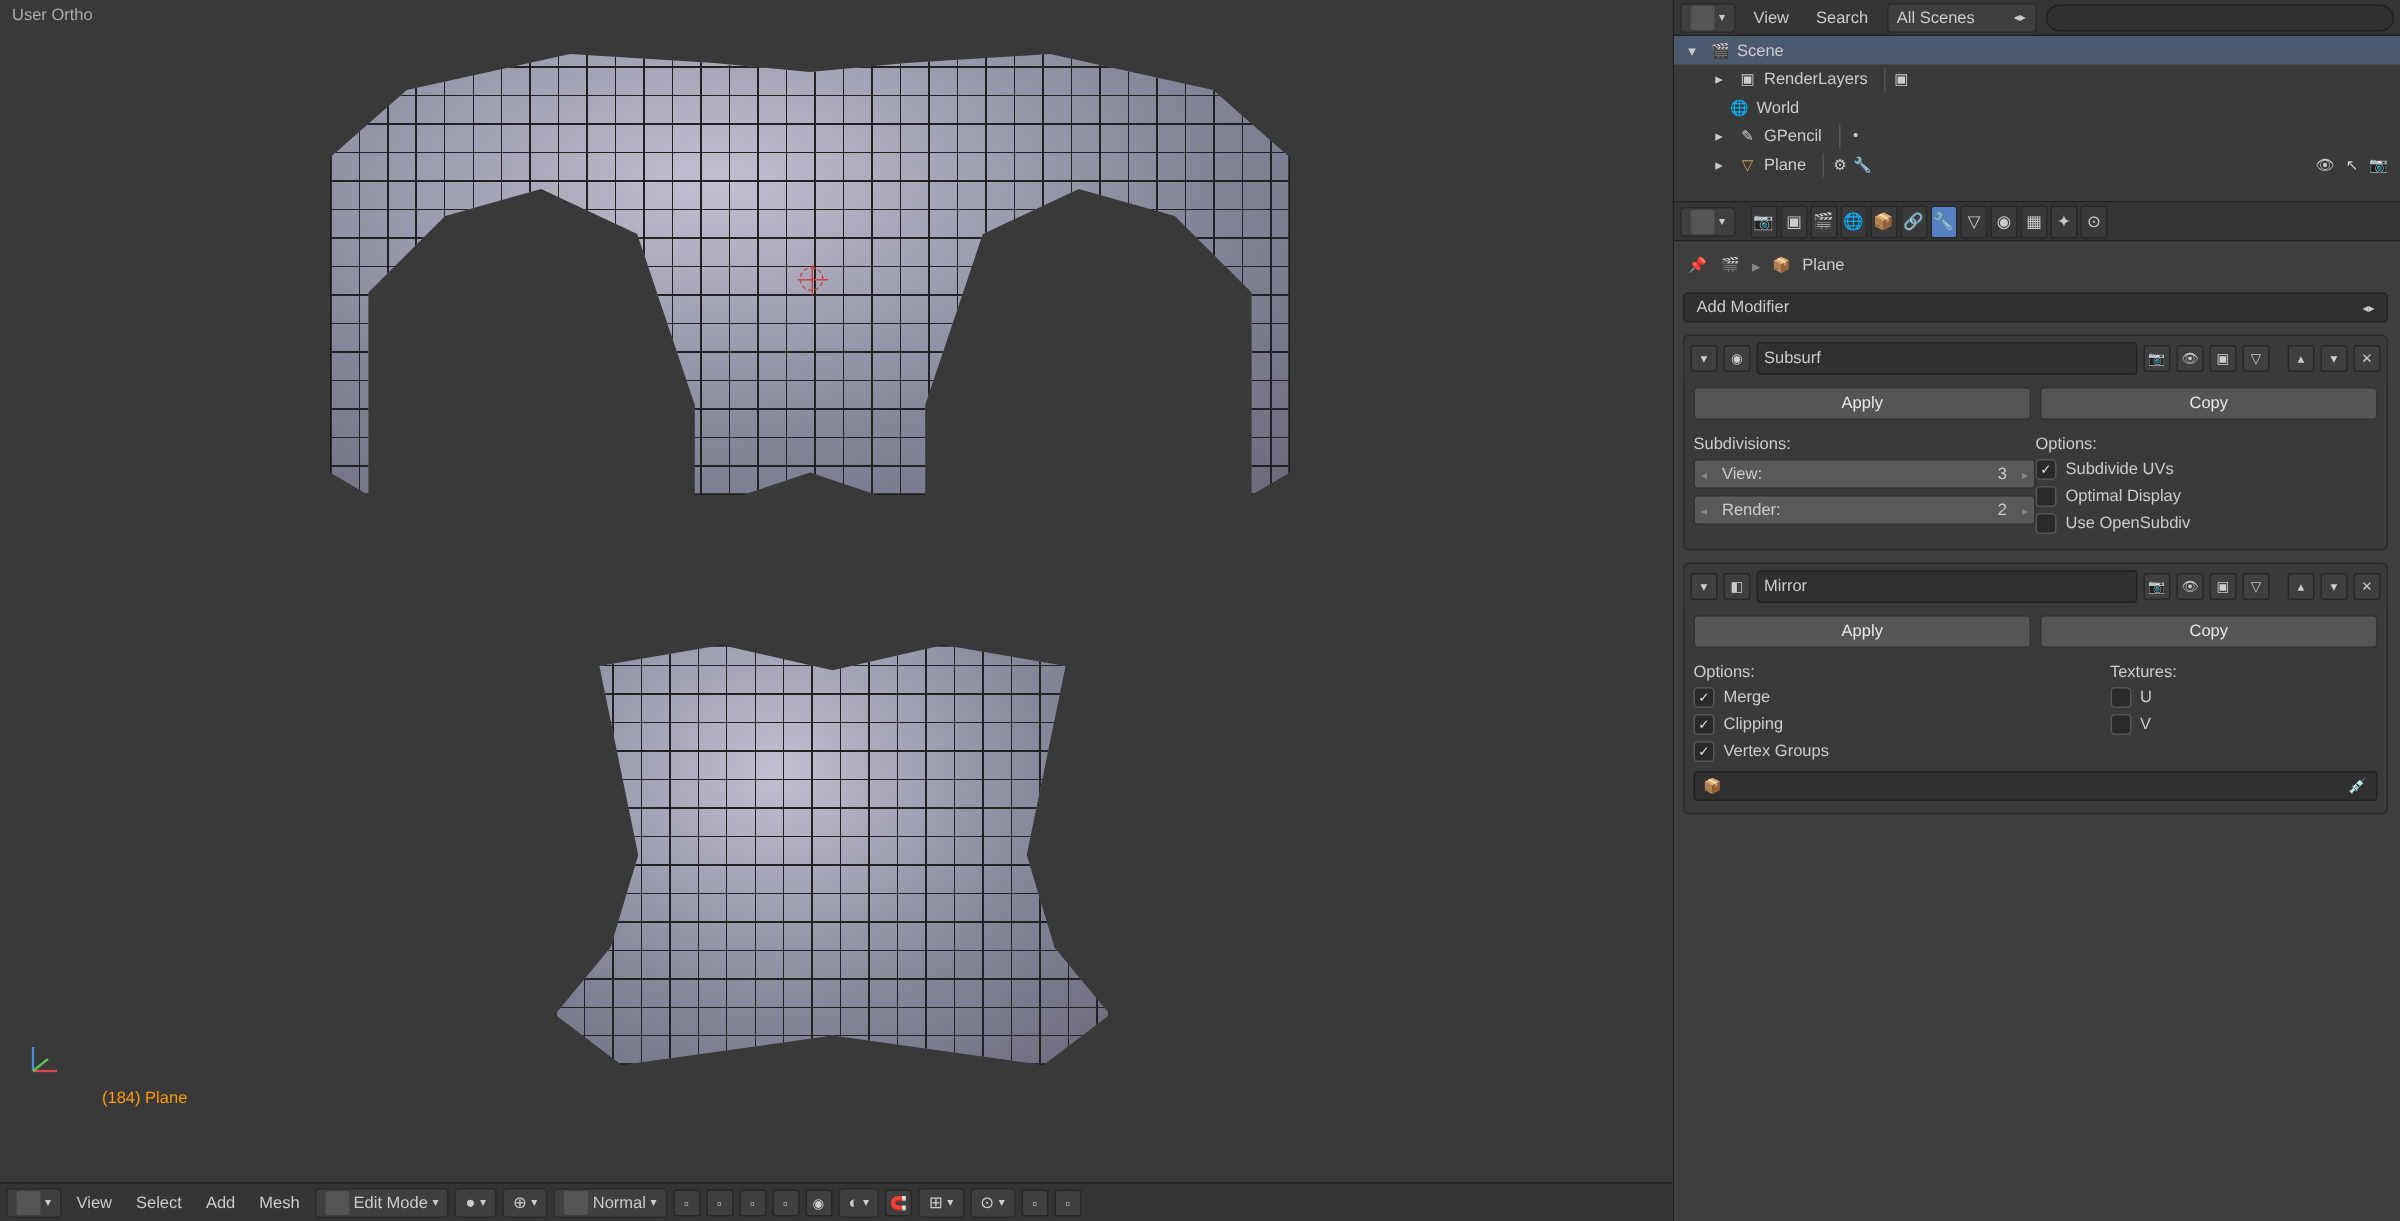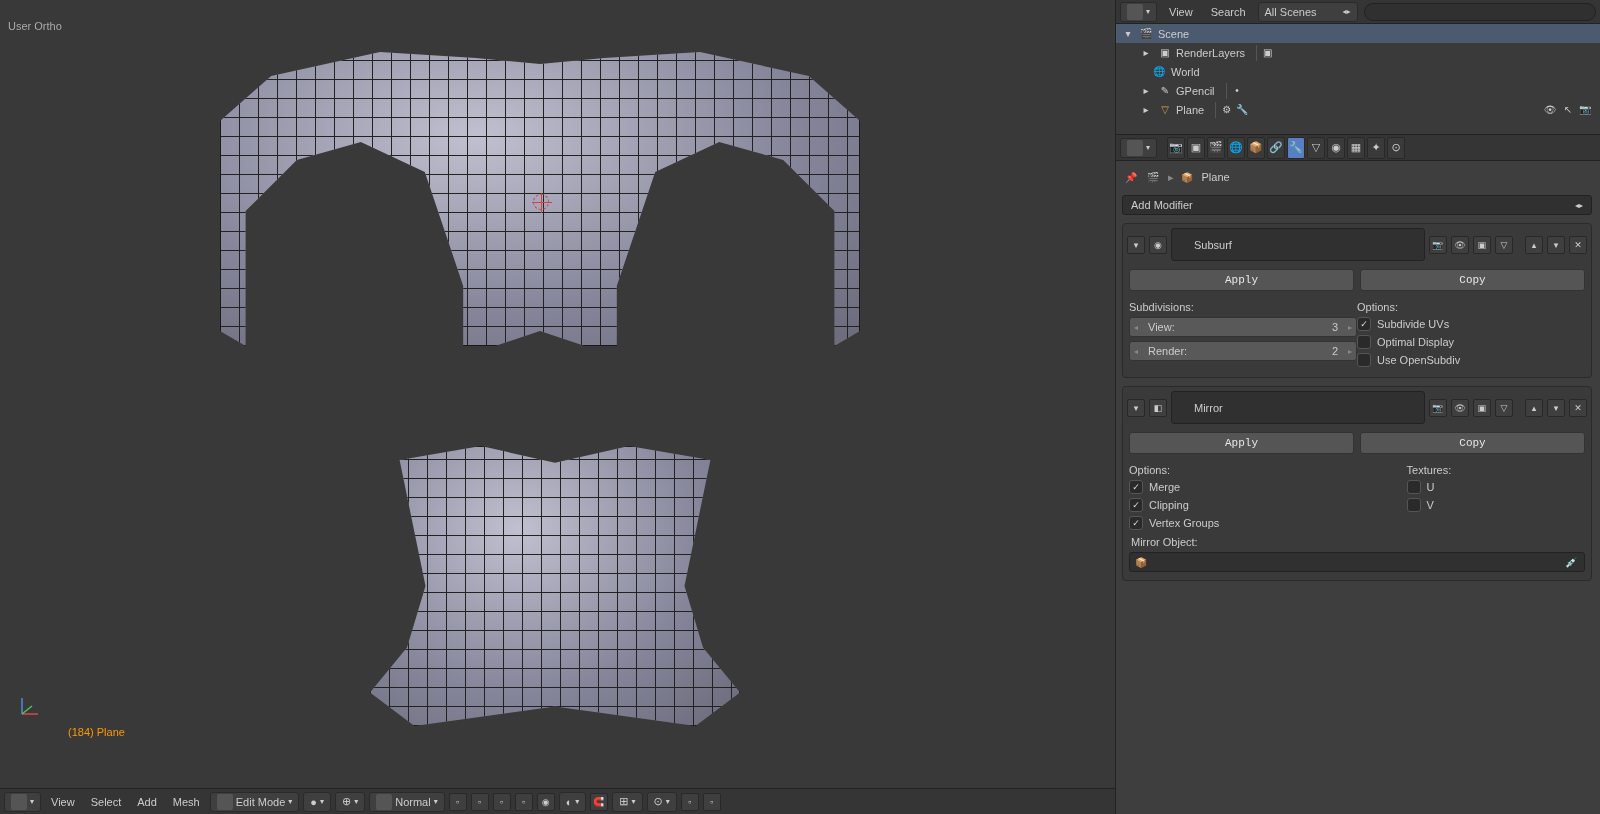--- a/index.html
+++ b/index.html
@@ -1,18 +1,18 @@
 <!DOCTYPE html>
 <html><head>
 <meta charset="utf-8">
 <style>
 * { box-sizing: border-box; margin: 0; padding: 0; font-family: sans-serif; font-size: 11px; color: #ccc; user-select: none; }
 body { background: #393939; width: 1600px; height: 814px; overflow: hidden; display: flex; }
 .viewport-area { width: 1115px; height: 814px; background: #393939; position: relative; display: flex; flex-direction: column; }
-.viewport-3d { flex: 1; background: #393939; position: relative; margin-top: 16px; }
+.viewport-3d { flex: 1; background: #393939; position: relative; }
 .viewport-label { position: absolute; top: 4px; left: 8px; color: #aaa; font-size: 11px; }
 .viewport-obj { position: absolute; bottom: 50px; left: 68px; color: #ff9900; font-size: 11px; }
 .axis-gizmo { position: absolute; bottom: 70px; left: 18px; width: 24px; height: 24px; }
 .mesh { position:absolute; background: radial-gradient(ellipse at 30% 30%, #b5b5c5, #8a8a9a 60%, #6a6a7a); border:1px solid #1a1a1a; background-image: repeating-linear-gradient(0deg, transparent, transparent 18px, #222 18px, #222 19px), repeating-linear-gradient(90deg, transparent, transparent 18px, #222 18px, #222 19px), radial-gradient(ellipse at 40% 30%, #c0c0d0, #85859a 60%, #6a6a7a); }
 .mesh1 { top: 30px; left: 220px; width: 640px; height: 300px; border-radius: 80px 80px 10px 10px / 60px 60px 10px 10px; clip-path: polygon(0% 25%, 8% 10%, 25% 2%, 40% 4%, 50% 6%, 60% 4%, 75% 2%, 92% 10%, 100% 25%, 100% 95%, 96% 100%, 96% 55%, 88% 38%, 78% 32%, 68% 42%, 62% 80%, 62% 100%, 57% 100%, 50% 95%, 43% 100%, 38% 100%, 38% 80%, 32% 42%, 22% 32%, 12% 38%, 4% 55%, 4% 100%, 0% 95%); }
 .mesh2 { top: 430px; left: 370px; width: 370px; height: 280px; clip-path: polygon(8% 5%, 30% 0%, 50% 6%, 70% 0%, 92% 5%, 85% 50%, 90% 72%, 100% 88%, 88% 100%, 50% 93%, 12% 100%, 0% 88%, 10% 72%, 15% 50%); }
 .cursor3d { position: absolute; top: 178px; left: 533px; width: 16px; height: 16px; border: 1px dashed #c44; border-radius: 50%; }
 .cursor3d::before { content:''; position:absolute; top:7px; left:-2px; width:20px; height:1px; background:#c44;}
 .cursor3d::after { content:''; position:absolute; left:7px; top:-2px; height:20px; width:1px; background:#c44;}
 .bottom-header { height: 26px; background: #353535; border-top: 1px solid #222; display: flex; align-items: center; padding: 0 4px; gap: 4px; }
@@ -28,24 +28,24 @@
 .tree-icon { width: 16px; height: 16px; display:inline-flex; align-items:center; justify-content:center; font-size:10px;}
 .properties { flex:1; background: #393939; display:flex; flex-direction:column; overflow:hidden;}
 .prop-header { height:26px; background:#353535; border-bottom:1px solid #222; display:flex; align-items:center; padding:0 4px; gap:2px;}
 .tab-icon { width:18px; height:22px; background:#3a3a3a; border:1px solid #282828; border-radius:2px; display:inline-flex; align-items:center; justify-content:center;}
 .tab-icon.active { background:#5680c2;}
 .prop-body { flex:1; padding: 6px 8px 6px 6px; overflow-y:auto; background:#3e3e3e;}
 .breadcrumb { display:flex; align-items:center; gap:6px; margin-bottom:8px; padding:2px;}
 .dropdown { background:#303030; border:1px solid #222; border-radius:3px; padding:3px 8px; display:flex; align-items:center; justify-content:space-between;}
 .modifier-box { background:#3a3a3a; border:1px solid #2a2a2a; border-radius:4px; margin-top:8px; padding-bottom:6px;}
 .mod-header { display:flex; align-items:center; gap:4px; padding:4px; background:#3a3a3a; border-radius:4px 4px 0 0;}
-.mod-name-field { flex:1; background:#303030; border:1px solid #222; border-radius:3px; padding:2px 22px; height:33px; display:flex; align-items:center;}
+.mod-name-field { flex:1; background:#303030; border:1px solid #222; border-radius:3px; padding:2px 4px; height:22px; display:flex; align-items:center;}
 .icon-btn { width:18px; height:18px; background:#3f3f3f; border:1px solid #282828; border-radius:2px; display:inline-flex; align-items:center; justify-content:center; font-size:9px;}
 .btn-row { display:flex; gap:6px; padding:4px 6px;}
-.wide-btn { flex:1; background:#555; border:1px solid #333; border-radius:3px; padding:4px; text-align:center; color:#e8e8e8;font-family:Liberation Mono, monospace;}
+.wide-btn { flex:1; background:#555; border:1px solid #333; border-radius:3px; padding:4px; text-align:center; color:#e8e8e8;}
 .toggle-row { display:flex; padding:0 6px;}
 .toggle-half { flex:1; text-align:center; padding:4px; border:1px solid #282828;}
 .toggle-half.active { background:#5680c2; color:#fff;}
 .toggle-half.inactive { background:#444;}
 .toggle-half:first-child { border-radius:3px 0 0 3px;}
 .toggle-half:last-child { border-radius:0 3px 3px 0; border-left:none;}
 .section-cols { display:flex; padding:6px 6px 0; }
 .col { flex:1;}
 .col-label { color:#ccc; margin-bottom:4px;}
 .num-field { background:#595959; border:1px solid #333; border-radius:3px; padding:3px 8px; display:flex; justify-content:space-between; align-items:center; margin-bottom:4px; position:relative;}
@@ -294,21 +294,20 @@
             <div class="check-row">
                 <span class="checkbox"></span>
                 <span>U</span>
               </div>
             <div class="check-row">
                 <span class="checkbox"></span>
                 <span>V</span>
               </div>
           </div>
         </div>
-        <div class="plain-label">Mirror Object:</div>
         <div class="obj-field">
           <span class="tree-icon" style="color:#d8a050;">📦</span>
           <span class="tree-icon">💉</span>
         </div>
       </div>
     </div>
   </div>
 </div>
 
 </body></html>

